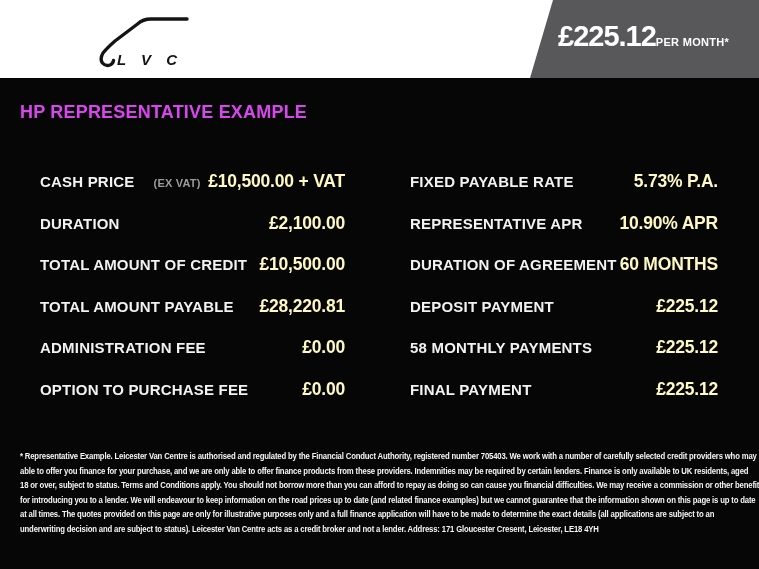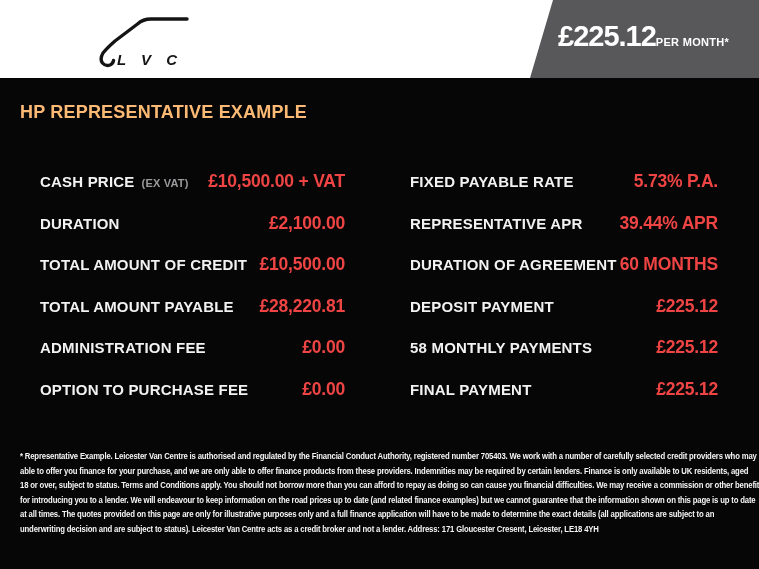--- a/index.html
+++ b/index.html
@@ -26,45 +26,45 @@
     color:#ffffff;font-size:29px;font-weight:700;
     letter-spacing:-1px;line-height:32px;
   }
   .badge-period{
     color:#ffffff;font-size:11px;font-weight:700;
     letter-spacing:0.3px;
   }
   
   .title{
     margin:25px 0 0 20px;
-    color:#fdba74;font-size:18px;font-weight:700;
+    color:#d946ef;font-size:18px;font-weight:700;
     line-height:18px;letter-spacing:0.2px;
   }
   
   .table{
     display:flex;justify-content:space-between;
     margin:40px 41px 0 40px;
   }
   .col{display:block;}
   .col-left{width:305px;}
   .col-right{width:308px;}
   .row{
     height:41.5px;
     display:flex;align-items:center;justify-content:space-between;
   }
   .lbl{
     color:#f2f2f2;font-size:15px;font-weight:700;
     letter-spacing:0.2px;white-space:nowrap;
   }
   .note{
     color:#9b9b9e;font-size:11px;font-weight:700;
-    margin-left:7px;letter-spacing:0.2px;
+    margin-left:19px;letter-spacing:0.2px;
   }
   .val{
-    color:#ef4444;font-size:17.5px;font-weight:700;
+    color:#fef9c3;font-size:17.5px;font-weight:700;
     letter-spacing:-0.2px;white-space:nowrap;
   }
   
   .footer{margin:39px 18px 0 20px;}
   .fline{
     color:#f5f5f5;font-size:9px;font-weight:600;
     line-height:14.5px;white-space:nowrap;
     letter-spacing:-0.2px;
     transform:scaleX(0.86);transform-origin:left center;
   }
@@ -120,21 +120,21 @@
       </div>
     </div>
 
     <div class="col col-right">
       <div class="row">
         <span class="lbl">FIXED PAYABLE RATE</span>
         <span class="val">5.73% P.A.</span>
       </div>
       <div class="row">
         <span class="lbl">REPRESENTATIVE APR</span>
-        <span class="val">39.44% APR</span>
+        <span class="val">10.90% APR</span>
       </div>
       <div class="row">
         <span class="lbl">DURATION OF AGREEMENT</span>
         <span class="val">60 MONTHS</span>
       </div>
       <div class="row">
         <span class="lbl">DEPOSIT PAYMENT</span>
         <span class="val">£225.12</span>
       </div>
       <div class="row">

